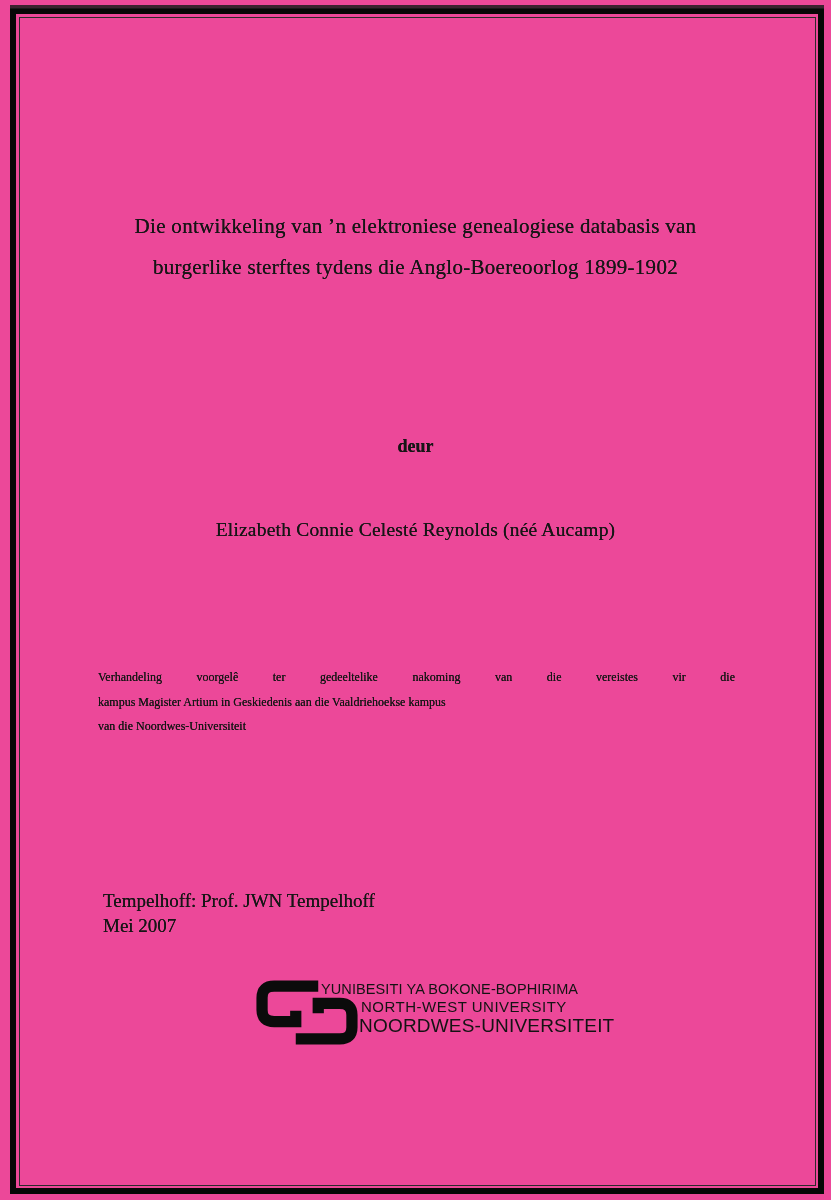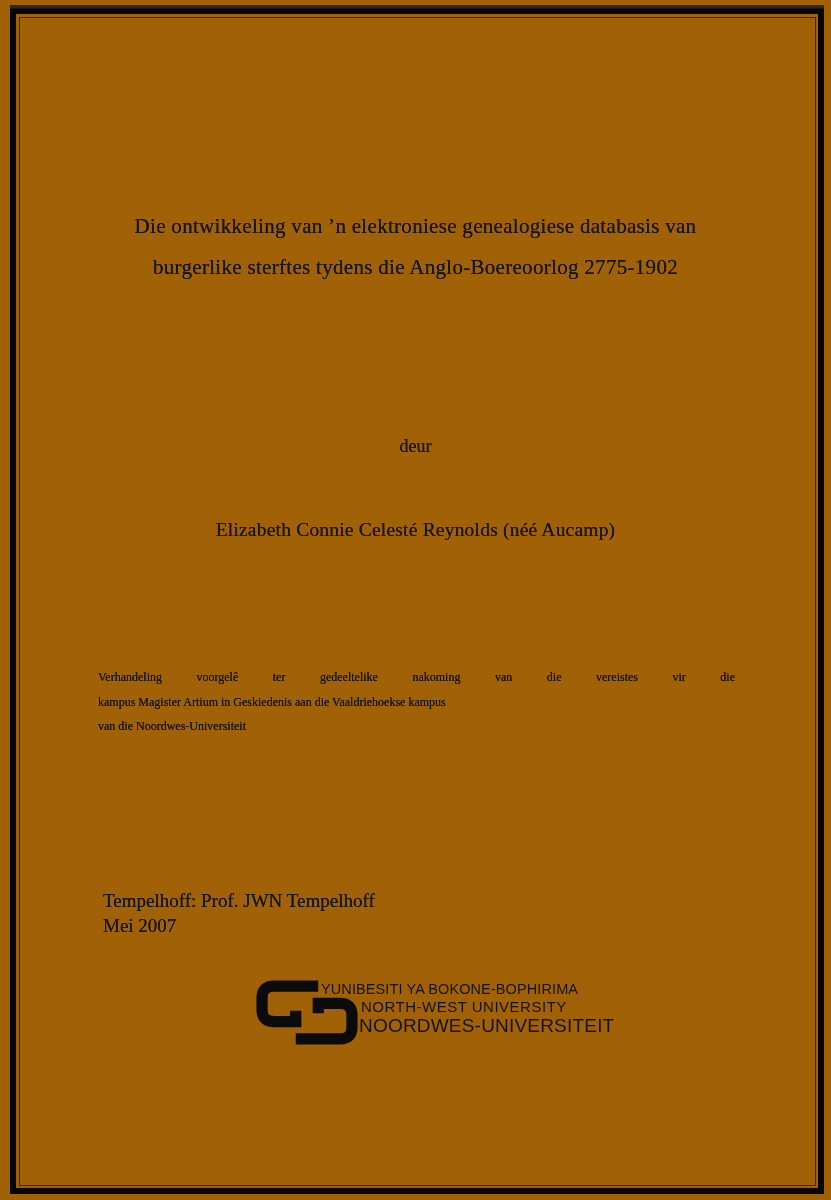--- a/index.html
+++ b/index.html
@@ -1,21 +1,21 @@
 <!DOCTYPE html>
 <html><head>
 <meta charset="utf-8">
 <style>
   html, body { margin: 0; padding: 0; background: #e8e8e8; }
   .page {
     position: relative;
     width: 831px;
     height: 1200px;
     margin: 0 auto;
-    background: #a16207;
+    background: #ec4899;
     overflow: hidden;
     font-family: "Liberation Serif", serif;
     color: #161616;
   }
   
   .frame-outer {
     position: absolute;
     left: 10px; top: 8px; right: 7px; bottom: 6px;
     border: 6px solid #070707;
   }
@@ -39,20 +39,21 @@
     top: 206px;
     font-size: 21px;
     line-height: 41px;
     letter-spacing: .3px;
     text-shadow: 0 0 .5px currentColor;
   }
   .byline {
     top: 436px;
     font-size: 18px;
     text-shadow: 0 0 .4px currentColor;
+    font-weight: bold;
   }
   .author {
     top: 519px;
     font-size: 19.5px;
     letter-spacing: .2px;
     text-shadow: 0 0 .5px currentColor;
   }
   .statement {
     left: 98px;
     width: 637px;
@@ -89,21 +90,21 @@
 </head>
 <body>
 
 <div class="page">
 
   <div class="frame-outer"></div>
   <div class="frame-inner"></div>
 
   <div class="abs center title">
     <div>Die ontwikkeling van ’n elektroniese genealogiese databasis van</div>
-    <div>burgerlike sterftes tydens die Anglo-Boereoorlog 2775-1902</div>
+    <div>burgerlike sterftes tydens die Anglo-Boereoorlog 1899-1902</div>
   </div>
 
   <div class="abs center byline">deur</div>
 
   <div class="abs center author">Elizabeth Connie Celesté Reynolds (néé Aucamp)</div>
 
   <div class="abs statement">
     <div class="justified">Verhandeling voorgelê ter gedeeltelike nakoming van die vereistes vir die</div>
     <div><span>kampus </span><span class="italic">Magister Artium</span><span> in Geskiedenis aan die Vaaldriehoekse kampus</span></div>
     <div>van die Noordwes-Universiteit</div>

